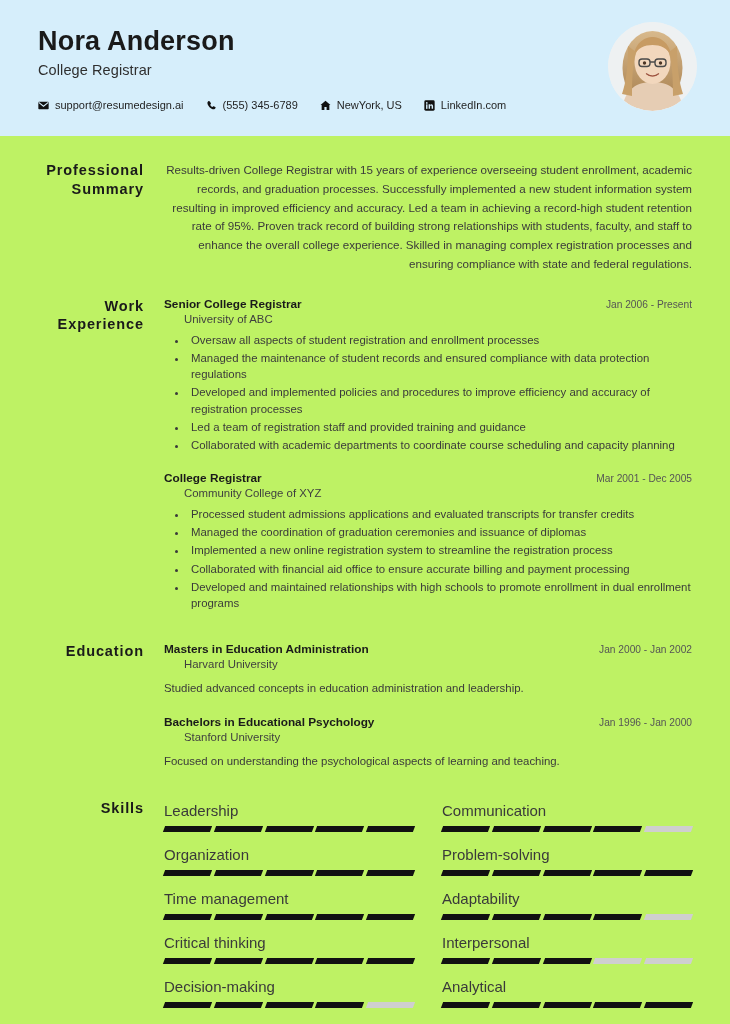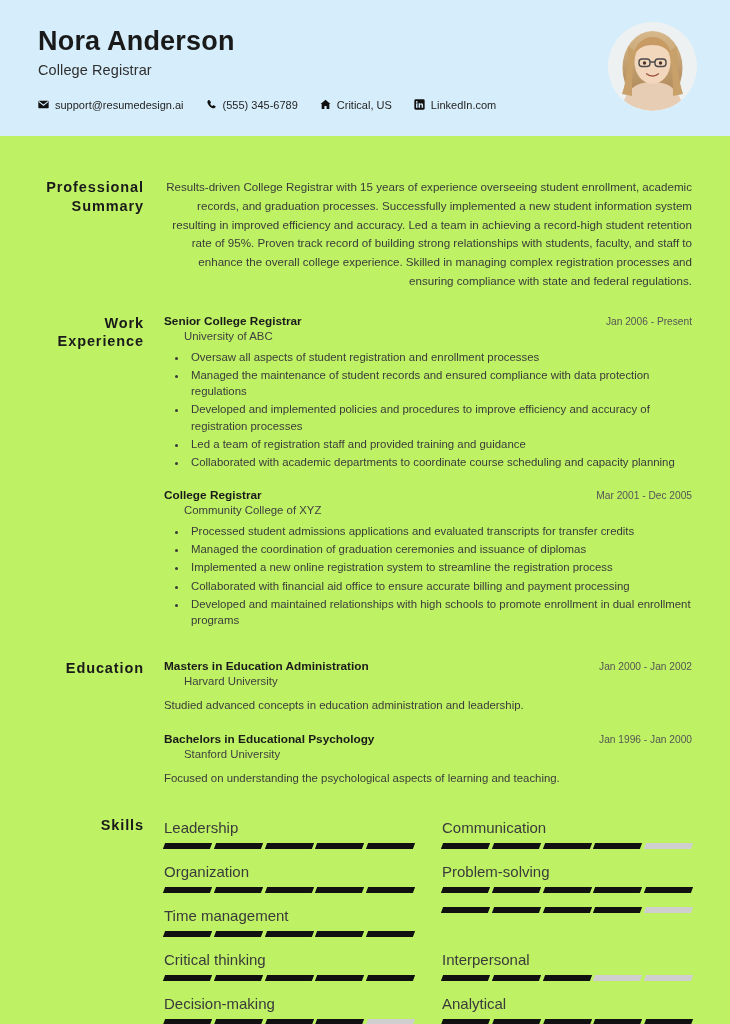--- a/index.html
+++ b/index.html
@@ -45,21 +45,21 @@
   .contact-row {
     display: flex;
     align-items: center;
     margin-top: 21px;
     gap: 22px;
     font-size: 11px;
     color: #1f1f1f;
   }
   .contact-item {
     display: flex;
-    align-items: flex-start;
+    align-items: center;
     gap: 6px;
     white-space: nowrap;
   }
   .contact-item svg { display: block; }
 
   .avatar {
     position: absolute;
     right: 33px;
     top: 22px;
     width: 89px;
@@ -166,21 +166,21 @@
   }
   .seg {
     flex: 1 1 0;
     height: 6px;
     background: #cfcfcf;
     transform: skewX(-20deg);
   }
   .seg.on { background: #111111; }
 
   
-  .sec-summary { padding-top: 42px; }
+  .sec-summary { padding-top: 25px; }
   .sec-work { padding-top: 23px; }
   .sec-edu { padding-top: 28px; }
   .sec-skills { padding-top: 27px; }
   .entry-gap { margin-top: 18px; }
 </style>
 </head>
 <body>
 
 <div class="page">
 
@@ -207,21 +207,21 @@
         </span>
         <span>(555) 345-6789</span>
       </div>
 
       <div class="contact-item">
         <span>
           <svg width="11" height="11" viewBox="0 0 16 16">
               <path d="M8 1 L15.2 7.2 L13.6 7.2 L13.6 14.5 L9.6 14.5 L9.6 10.2 L6.4 10.2 L6.4 14.5 L2.4 14.5 L2.4 7.2 L0.8 7.2 Z" fill="#111"></path>
             </svg>
         </span>
-        <span>Critical, US</span>
+        <span>NewYork, US</span>
       </div>
 
       <div class="contact-item">
         <span>
           <svg width="11" height="11" viewBox="0 0 16 16">
               <rect x="0.5" y="0.5" width="15" height="15" rx="2" fill="#111"></rect>
               <rect x="3" y="6.3" width="2.1" height="6.6" fill="#d6eefb"></rect>
               <circle cx="4.05" cy="4.2" r="1.25" fill="#d6eefb"></circle>
               <path d="M6.7 12.9V6.3h2v.95c.4-.7 1.2-1.12 2.1-1.12 1.6 0 2.4 1 2.4 2.9v3.87h-2.1V9.3c0-.95-.35-1.45-1.1-1.45-.8 0-1.2.55-1.2 1.45v3.6z" fill="#d6eefb"></path>
             </svg>
@@ -380,20 +380,21 @@
               <div class="skill-name">Time management</div>
               <div class="skill-bar">
                 <span class="seg on"></span>
                 <span class="seg on"></span>
                 <span class="seg on"></span>
                 <span class="seg on"></span>
                 <span class="seg on"></span>
               </div>
             </div>
             <div class="skill">
+              <div class="skill-name">Adaptability</div>
               <div class="skill-bar">
                 <span class="seg on"></span>
                 <span class="seg on"></span>
                 <span class="seg on"></span>
                 <span class="seg on"></span>
                 <span class="seg"></span>
               </div>
             </div>
             <div class="skill">
               <div class="skill-name">Critical thinking</div>

